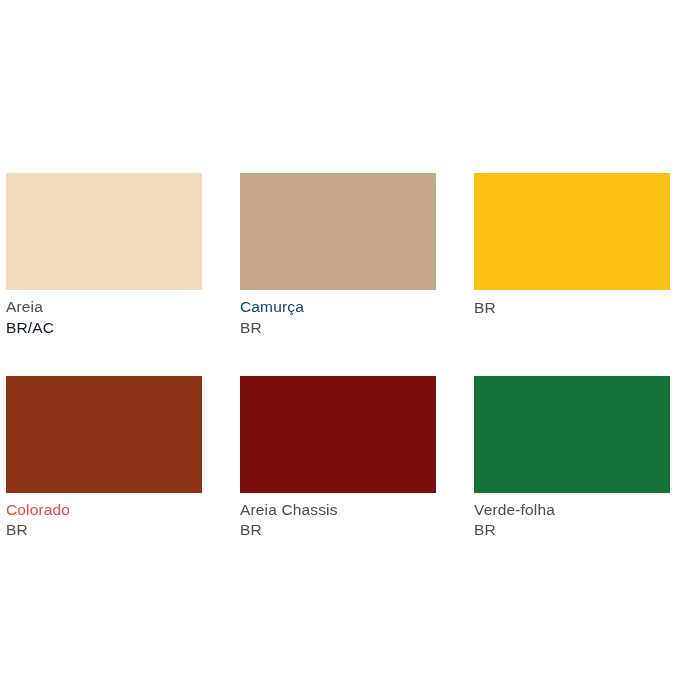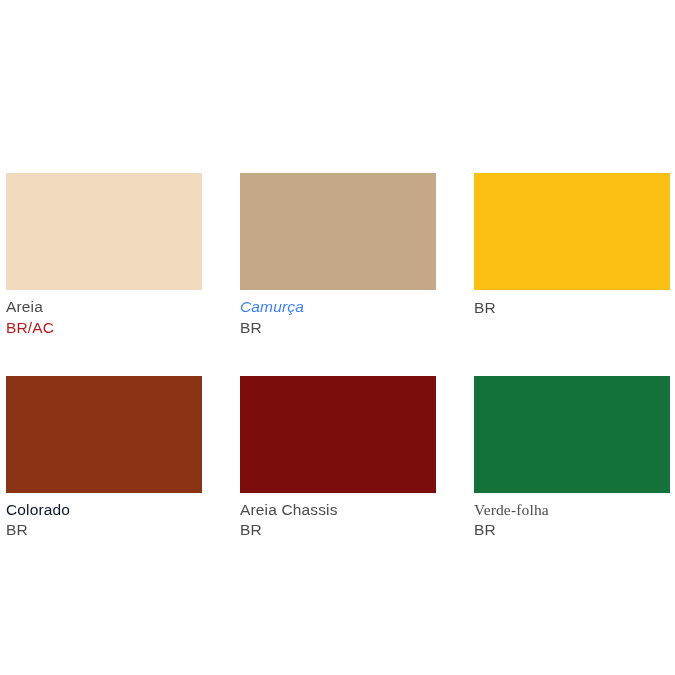--- a/index.html
+++ b/index.html
@@ -69,57 +69,57 @@
 </head>
 <body style="background: rgb(255, 255, 255);">
 
 <div id="swatch-board">
   <div class="swatch-grid">
 
     <div class="swatch-cell">
       <span class="swatch-chip" style="background-color: rgb(240, 217, 188);"></span>
       <div class="swatch-labels">
         <span class="swatch-name" style="color: rgb(75, 75, 77);">Areia</span>
-        <span class="swatch-code" style="color: #b91c1c;">BR/AC</span>
+        <span class="swatch-code" style="color: #0f172a;">BR/AC</span>
       </div>
     </div>
 
     <div class="swatch-cell">
       <span class="swatch-chip" style="background-color: rgb(197, 168, 136);"></span>
       <div class="swatch-labels">
-        <span class="swatch-name" style="color: #3b82f6; font-style: italic;">Camurça</span>
+        <span class="swatch-name" style="color: #0c4a6e;">Camurça</span>
         <span class="swatch-code" style="color: rgb(75, 75, 77);">BR</span>
       </div>
     </div>
 
     <div class="swatch-cell">
       <span class="swatch-chip" style="background-color: rgb(251, 192, 19);"></span>
       <div class="swatch-labels">
         <span class="swatch-code" style="color: rgb(75, 75, 77);">BR</span>
       </div>
     </div>
 
     <div class="swatch-cell">
       <span class="swatch-chip" style="background-color: rgb(140, 51, 22);"></span>
       <div class="swatch-labels">
-        <span class="swatch-name" style="color: #0f172a;">Colorado</span>
+        <span class="swatch-name" style="color: #ef4444;">Colorado</span>
         <span class="swatch-code" style="color: rgb(75, 75, 77);">BR</span>
       </div>
     </div>
 
     <div class="swatch-cell">
       <span class="swatch-chip" style="background-color: rgb(123, 13, 13);"></span>
       <div class="swatch-labels">
         <span class="swatch-name" style="color: rgb(75, 75, 77);">Areia Chassis</span>
         <span class="swatch-code" style="color: rgb(75, 75, 77);">BR</span>
       </div>
     </div>
 
     <div class="swatch-cell">
       <span class="swatch-chip" style="background-color: rgb(20, 113, 58);"></span>
       <div class="swatch-labels">
-        <span class="swatch-name" style="color: rgb(75, 75, 77); font-family: Liberation Serif, serif;">Verde-folha</span>
+        <span class="swatch-name" style="color: rgb(75, 75, 77);">Verde-folha</span>
         <span class="swatch-code" style="color: rgb(75, 75, 77);">BR</span>
       </div>
     </div>
 
   </div>
 </div>
 
 </body></html>

